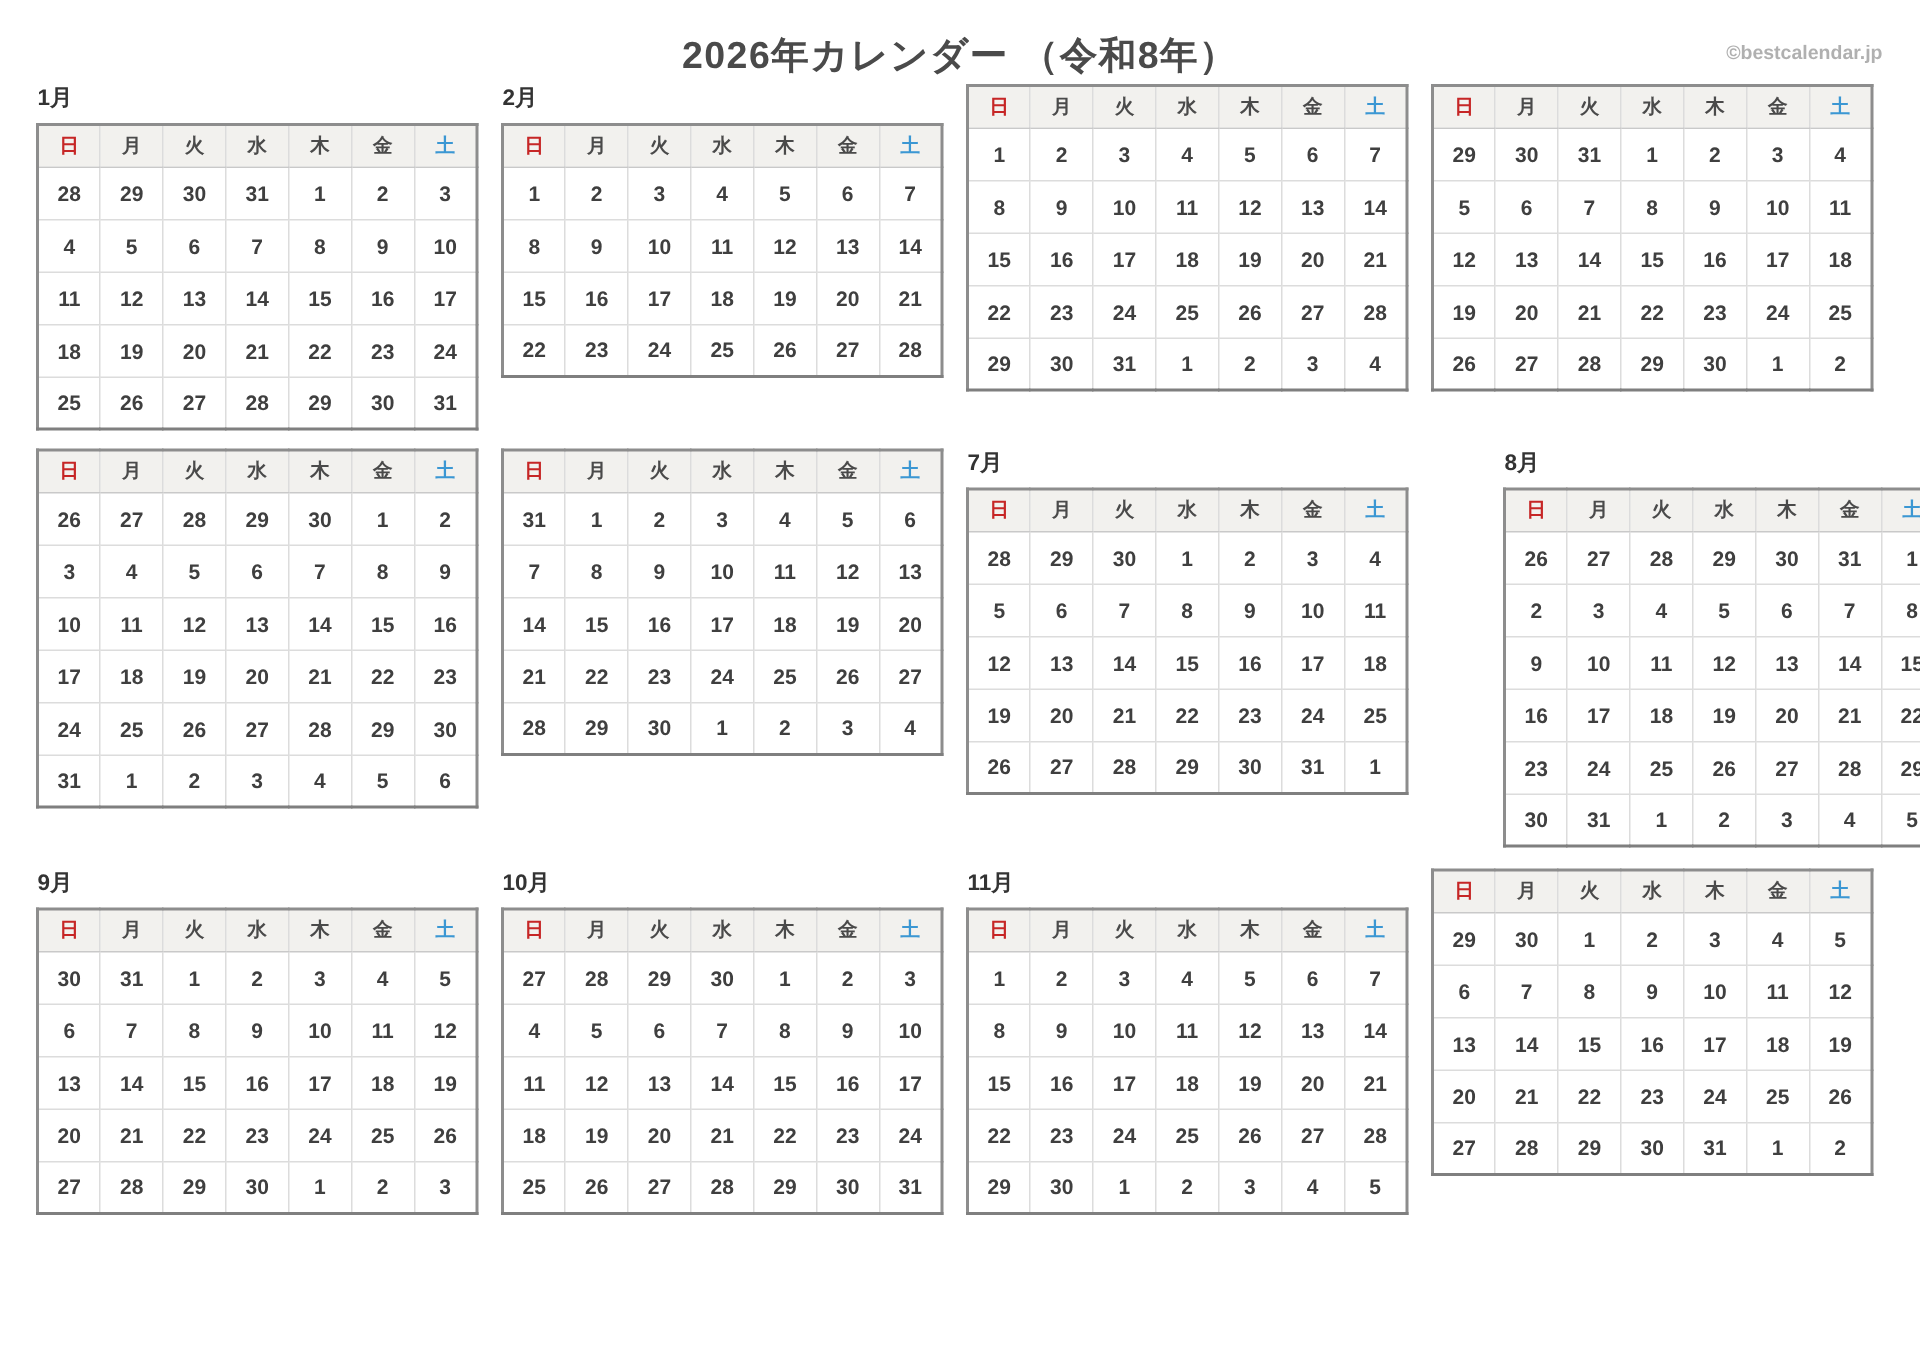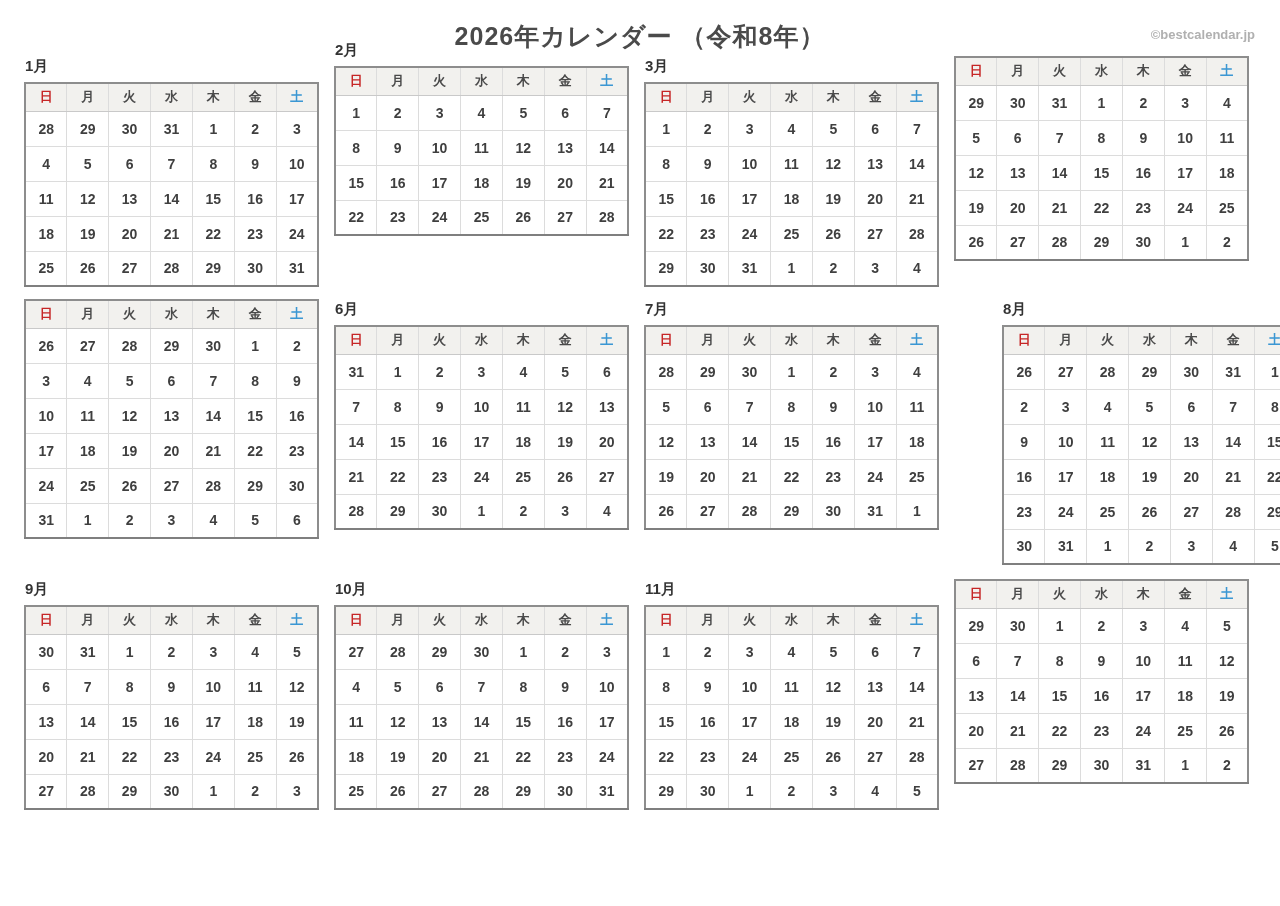--- a/index.html
+++ b/index.html
@@ -109,21 +109,21 @@
               <td class="c-b">26</td>
               <td class="c-b">27</td>
               <td class="c-b">28</td>
               <td class="c-b">29</td>
               <td class="c-b">30</td>
               <td class="c-s bg-sat">31</td>
             </tr>
           </tbody>
         </table>
       </div>
-      <div class="month" style="left: 334px; top: 40px;">
+      <div class="month" style="left: 334px; top: 56px;">
         <div class="month-title">2月</div>
         <table class="cal">
           <thead>
             <tr>
               <th class="h-sun">日</th>
               <th class="h-wd">月</th>
               <th class="h-wd">火</th>
               <th class="h-wd">水</th>
               <th class="h-wd">木</th>
               <th class="h-wd">金</th>
@@ -164,21 +164,20 @@
               <td class="c-b">24</td>
               <td class="c-b">25</td>
               <td class="c-b">26</td>
               <td class="c-b">27</td>
               <td class="c-s bg-sat">28</td>
             </tr>
           </tbody>
         </table>
       </div>
       <div class="month" style="left: 644px; top: 56px;">
-        <div class="month-title">3月</div>
         <table class="cal">
           <thead>
             <tr>
               <th class="h-sun">日</th>
               <th class="h-wd">月</th>
               <th class="h-wd">火</th>
               <th class="h-wd">水</th>
               <th class="h-wd">木</th>
               <th class="h-wd">金</th>
               <th class="h-sat">土</th>
@@ -360,21 +359,20 @@
               <td class="c-o">2</td>
               <td class="c-o">3</td>
               <td class="c-o">4</td>
               <td class="c-o">5</td>
               <td class="c-o bg-sat">6</td>
             </tr>
           </tbody>
         </table>
       </div>
       <div class="month" style="left: 334px; top: 299px;">
-        <div class="month-title">6月</div>
         <table class="cal">
           <thead>
             <tr>
               <th class="h-sun">日</th>
               <th class="h-wd">月</th>
               <th class="h-wd">火</th>
               <th class="h-wd">水</th>
               <th class="h-wd">木</th>
               <th class="h-wd">金</th>
               <th class="h-sat">土</th>

